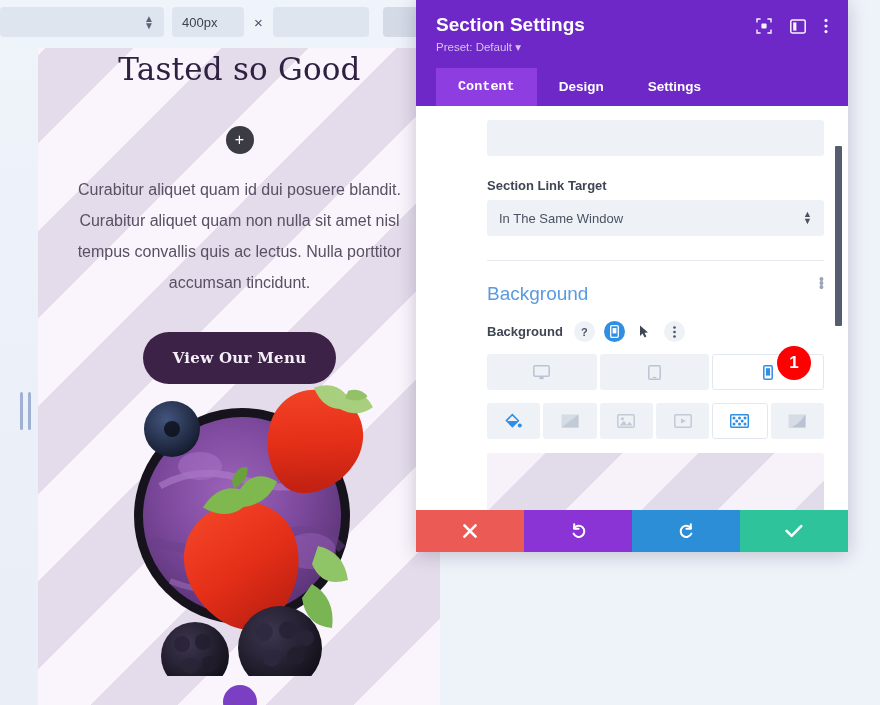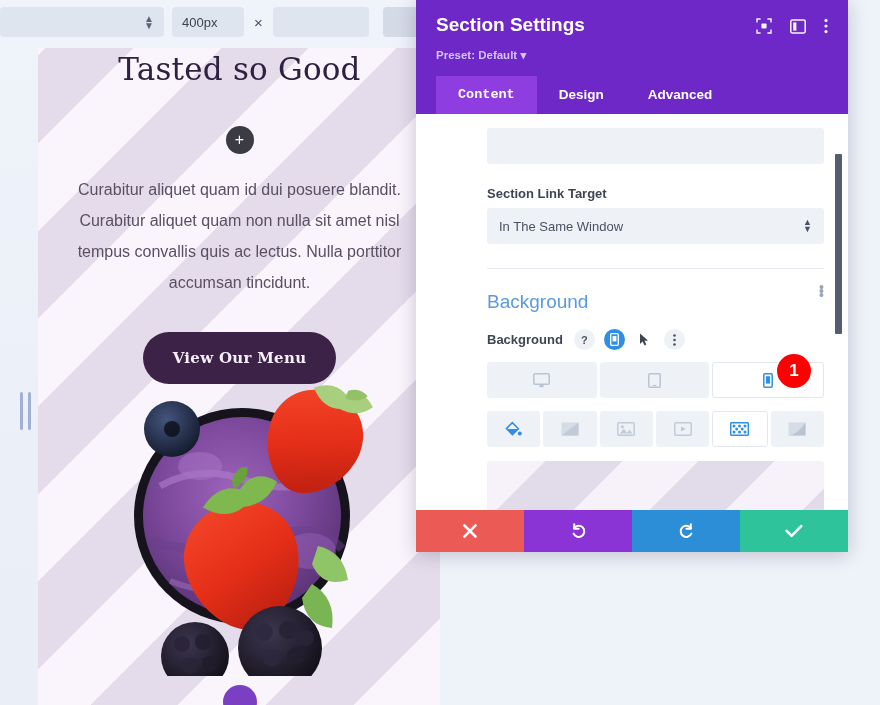--- a/index.html
+++ b/index.html
@@ -89,21 +89,21 @@
 
   
   .modal {
     position: absolute; left: 416px; top: 0; width: 432px; height: 552px;
     background: #fff; box-shadow: 0 3px 18px rgba(30,20,60,.22);
     display: flex; flex-direction: column; overflow: hidden;
   }
   .modal-head { background: #6d28c7; padding: 14px 20px 0 20px; }
   .mh-row { display: flex; align-items: flex-start; justify-content: space-between; }
   .mh-title { font-size: 19px; font-weight: 700; color: #fff; }
-  .mh-preset { font-size: 11.5px; color: #d7c2f2; margin-top: 12px; font-weight: 700; }
+  .mh-preset { font-size: 11.5px; color: #d7c2f2; margin-top: 4px; font-weight: 400; }
   .mh-icons { display: flex; align-items: center; gap: 18px; padding-top: 4px; }
   .mh-icons .ic { cursor: pointer; opacity: .95; }
   .tabs { display: flex; margin-top: 14px; }
   .tab {
     padding: 11px 22px 12px; font-size: 13.5px; font-weight: 700;
     color: #ffffff; cursor: pointer;
   }
   .tab.active { background: #8e3ee0; color: #fff; font-family: Liberation Mono, monospace; }
 
   .modal-body { flex: 1; position: relative; overflow: hidden; background: #fff; }
@@ -327,21 +327,21 @@
               <circle cx="2" cy="8" r="1.6" fill="#fff"></circle>
               <circle cx="2" cy="13.6" r="1.6" fill="#fff"></circle>
             </svg>
           </span>
         </div>
       </div>
 
       <div class="tabs">
         <div class="tab active">Content</div>
         <div class="tab">Design</div>
-        <div class="tab">Advanced</div>
+        <div class="tab">Settings</div>
       </div>
     </div>
 
     <div class="modal-body">
       <div class="scroll-area">
         <div class="sec-pad">
           <div class="ghost-field"></div>
 
           <div class="field-label">Section Link Target</div>
           <div class="select-box">

